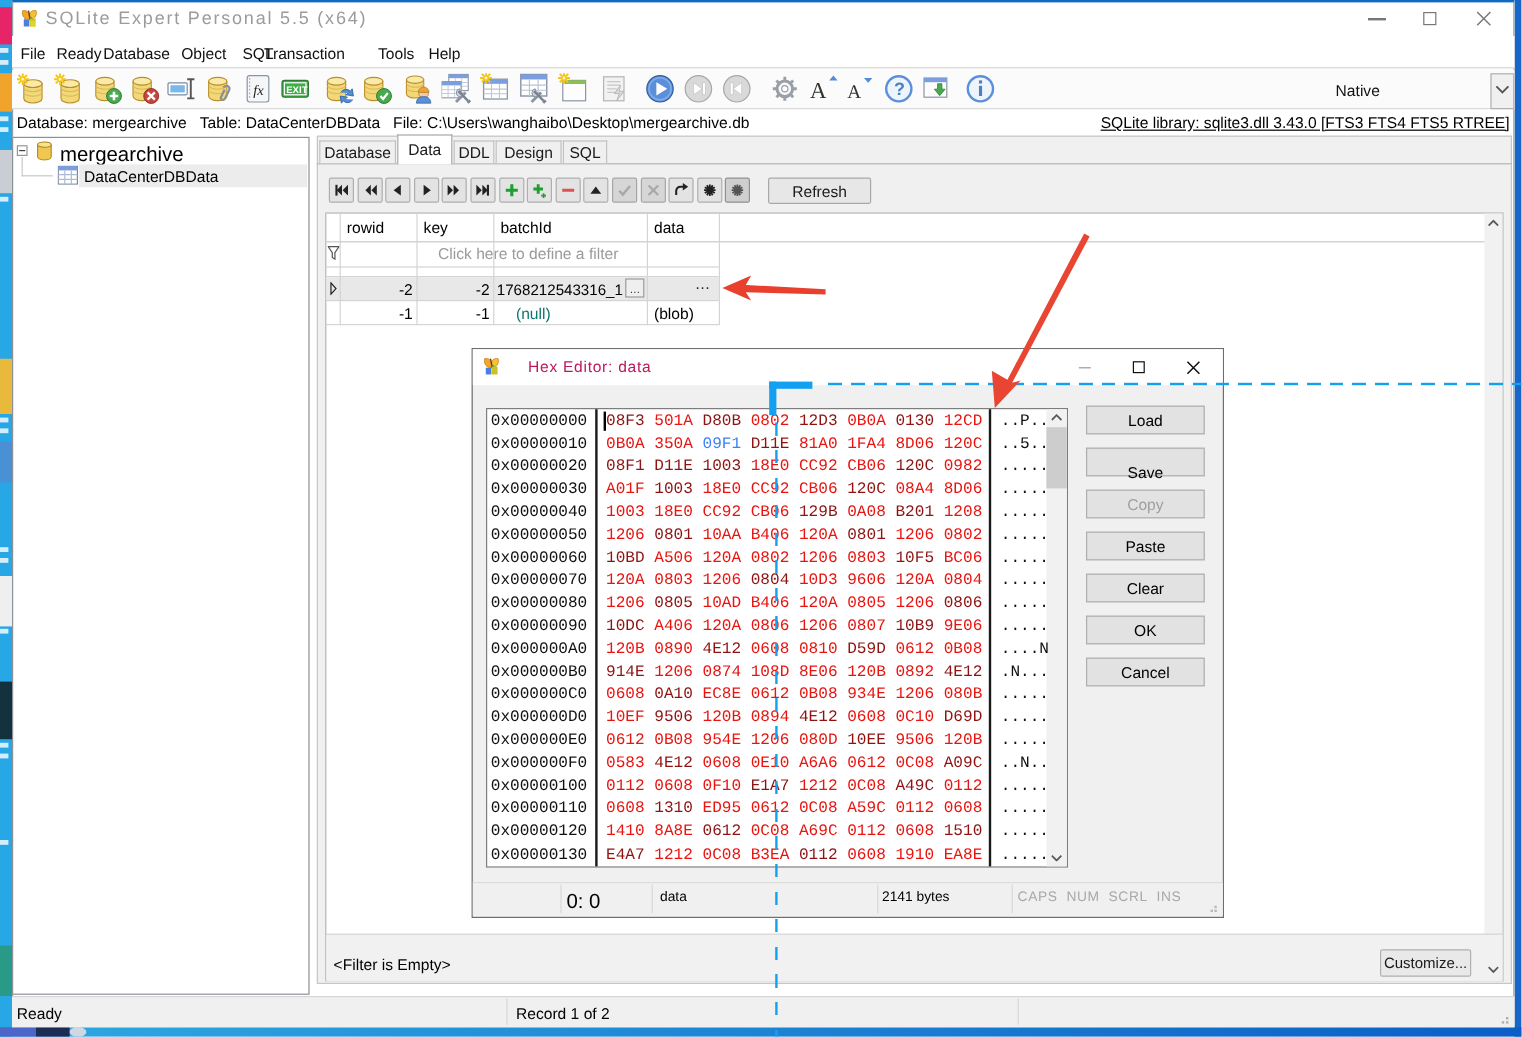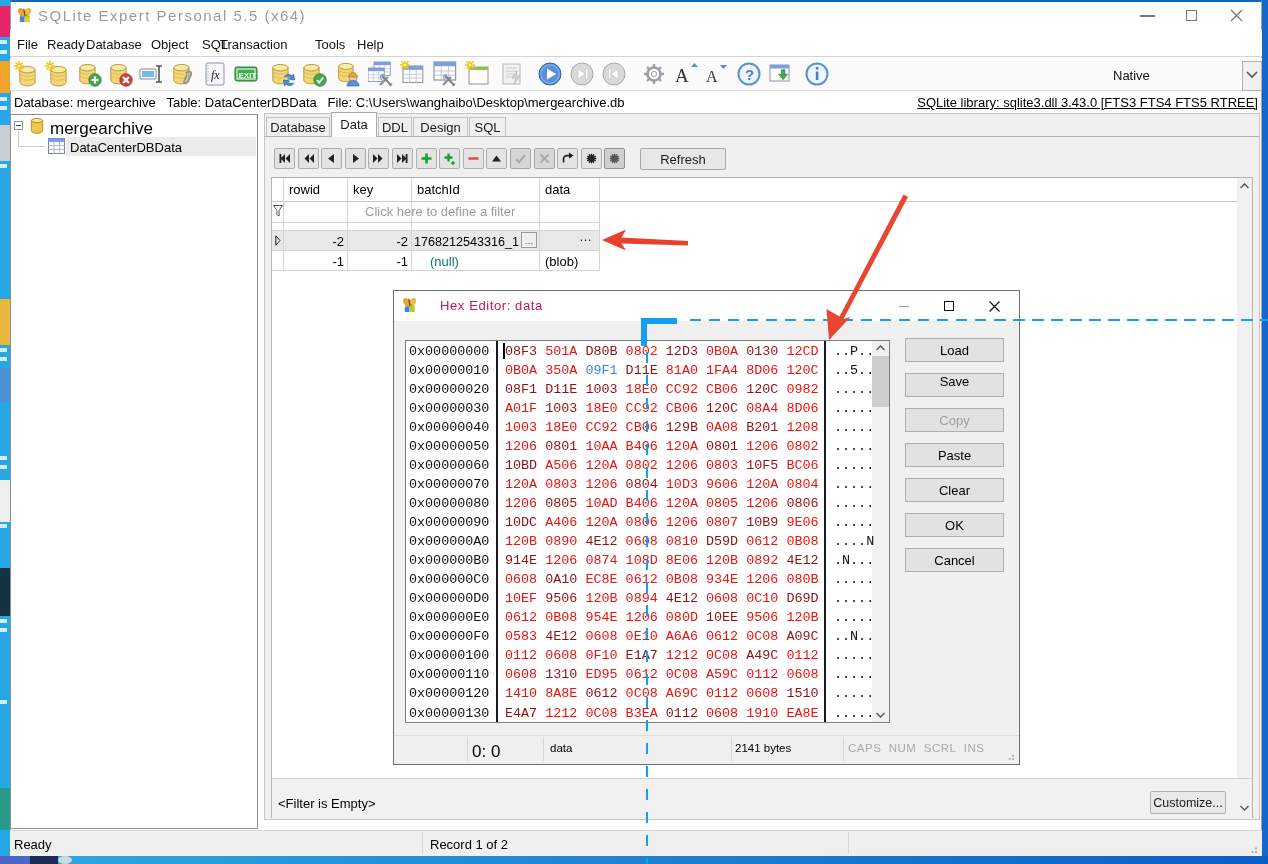--- a/index.html
+++ b/index.html
@@ -514,21 +514,21 @@
 <div class="abs mono" style="left:505px;top:667.4px;"><span style="color:#e81410">0608</span> <span style="color:#8e1212">1310</span> <span style="color:#e81410">ED95</span> <span style="color:#e81410">0612</span> <span style="color:#e81410">0C08</span> <span style="color:#e81410">A59C</span> <span style="color:#e81410">0112</span> <span style="color:#e81410">0608</span></div>
 <div class="abs mono" style="left:834px;top:667.4px;color:#111;">.....</div>
 <div class="abs mono" style="left:409px;top:686.4px;color:#111;">0x00000120</div>
 <div class="abs mono" style="left:505px;top:686.4px;"><span style="color:#e81410">1410</span> <span style="color:#e81410">8A8E</span> <span style="color:#8e1212">0612</span> <span style="color:#e81410">0C08</span> <span style="color:#e81410">A69C</span> <span style="color:#e81410">0112</span> <span style="color:#e81410">0608</span> <span style="color:#8e1212">1510</span></div>
 <div class="abs mono" style="left:834px;top:686.4px;color:#111;">.....</div>
 <div class="abs mono" style="left:409px;top:705.5px;color:#111;">0x00000130</div>
 <div class="abs mono" style="left:505px;top:705.5px;"><span style="color:#8e1212">E4A7</span> <span style="color:#e81410">1212</span> <span style="color:#e81410">0C08</span> <span style="color:#e81410">B3EA</span> <span style="color:#8e1212">0112</span> <span style="color:#e81410">0608</span> <span style="color:#e81410">1910</span> <span style="color:#e81410">EA8E</span></div>
 <div class="abs mono" style="left:834px;top:705.5px;color:#111;">.....</div>
 <div class="abs" style="left:503px;top:343px;width:1.5px;height:16px;background:#000;"></div>
 <div class="abs" style="left:905px;top:338px;width:99px;height:24px;background:#e2e2e2;border:1px solid #aeaeae;text-align:center;padding-top:4px;color:#000;">Load</div>
-<div class="abs" style="left:905px;top:373px;width:99px;height:24px;background:#e2e2e2;border:1px solid #aeaeae;text-align:center;padding-top:0;color:#000;">Save</div>
+<div class="abs" style="left:905px;top:373px;width:99px;height:24px;background:#e2e2e2;border:1px solid #aeaeae;text-align:center;padding-top:12px;color:#000;">Save</div>
 <div class="abs" style="left:905px;top:408px;width:99px;height:24px;background:#e2e2e2;border:1px solid #aeaeae;text-align:center;padding-top:4px;color:#9f9f9f;">Copy</div>
 <div class="abs" style="left:905px;top:443px;width:99px;height:24px;background:#e2e2e2;border:1px solid #aeaeae;text-align:center;padding-top:4px;color:#000;">Paste</div>
 <div class="abs" style="left:905px;top:478px;width:99px;height:24px;background:#e2e2e2;border:1px solid #aeaeae;text-align:center;padding-top:4px;color:#000;">Clear</div>
 <div class="abs" style="left:905px;top:513px;width:99px;height:24px;background:#e2e2e2;border:1px solid #aeaeae;text-align:center;padding-top:4px;color:#000;">OK</div>
 <div class="abs" style="left:905px;top:548px;width:99px;height:24px;background:#e2e2e2;border:1px solid #aeaeae;text-align:center;padding-top:4px;color:#000;">Cancel</div>
 <div class="abs" style="left:394px;top:735px;width:625px;height:28px;background:#f0f0f0;border-top:1px solid #dcdcdc;"></div>
 <div class="abs" style="left:467px;top:737px;width:1px;height:24px;background:#d8d8d8;"></div>
 <div class="abs" style="left:543px;top:737px;width:1px;height:24px;background:#d8d8d8;"></div>
 <div class="abs" style="left:731px;top:737px;width:1px;height:24px;background:#d8d8d8;"></div>
 <div class="abs" style="left:843px;top:737px;width:1px;height:24px;background:#d8d8d8;"></div>

